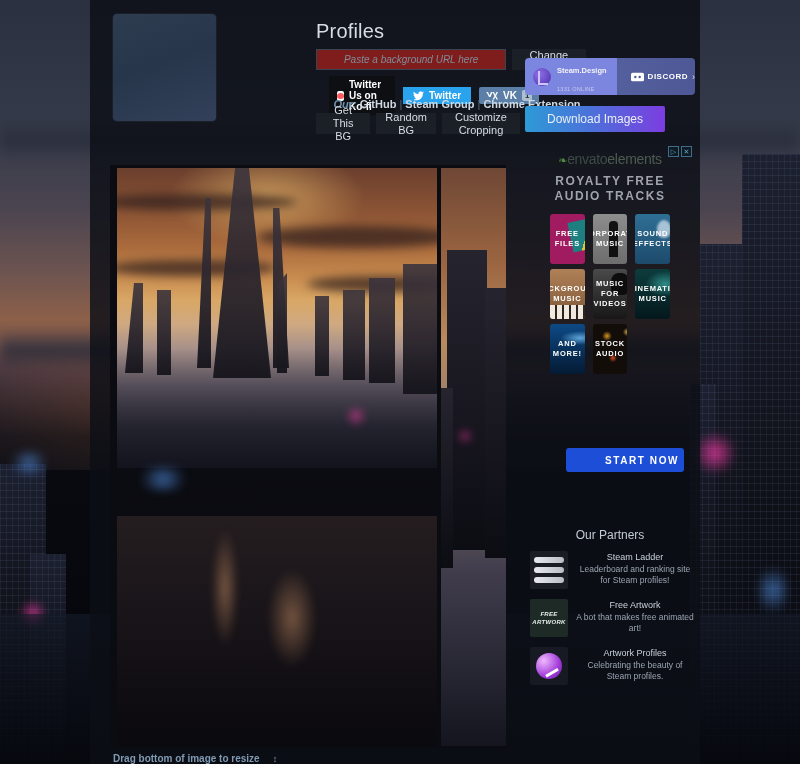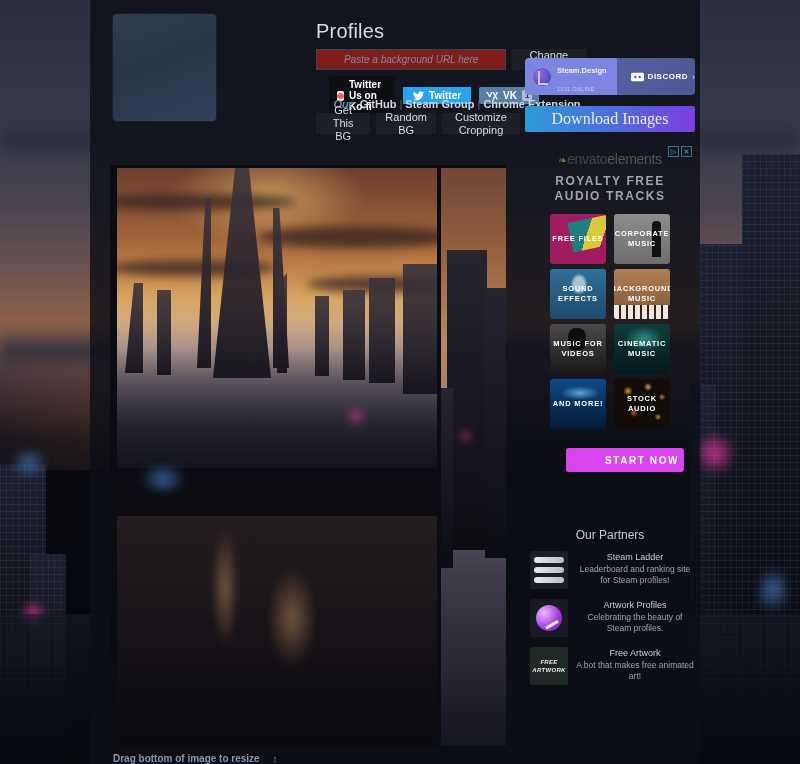--- a/index.html
+++ b/index.html
@@ -215,45 +215,45 @@
     content:""; position:absolute; left:5px; top:3px; width:8px; height:12px;
     border-left:2px solid #cfc4ff; border-bottom:2px solid #cfc4ff;
   }
   .dw-name { font-size:7.5px; color:#f2f2f8; font-weight:bold; line-height:9px; }
   .dw-online { font-size:5.5px; color:#c7c9ec; letter-spacing:.3px; line-height:8px; }
   .dw-right { display:flex; align-items:center; gap:4px; padding-left:6px; }
   .dw-label { font-size:8px; color:#fff; font-weight:bold; letter-spacing:.5px; }
   .dw-chev { color:#d9dcf5; font-size:9px; }
 
   .download-btn {
-    position:absolute; left:5px; top:106px; width:170px; height:26px;
+    position:absolute; left:5px; top:106px; width:140px; height:26px;
     border:none; border-radius:2px; cursor:pointer;
     background: linear-gradient(90deg,#2e9ad6 0%, #4a73da 45%, #7c3de0 100%);
-    color:#e9eef5; font-size:16px; font-family:Liberation Serif, serif;
+    color:#e9eef5; font-size:12px; font-family:Liberation Sans, sans-serif;
   }
 
   
   .ad-block { position:absolute; left:0; top:146px; width:180px; }
   .ad-choices { position:absolute; right:8px; top:0; display:flex; gap:2px; }
   .adc { width:11px; height:11px; border:1px solid #3d6f8a; background:#0f1a22;
          display:flex; align-items:center; justify-content:center;
          color:#5fa6cc; font-size:7px; line-height:7px; cursor:pointer; }
   .envato {
     position:absolute; left:0; top:5px; width:180px; text-align:center;
     font-size:14px; color:#4d5c50; letter-spacing:-.3px;
   }
   .envato .leaf { color:#4f8f3f; font-size:11px; }
   .envato .dim { color:#3e4a44; }
   .ad-title {
     position:absolute; left:0; top:28px; width:180px; text-align:center;
     font-size:12px; letter-spacing:1.6px; color:#9fa3ad; line-height:15px; font-weight:bold;
   }
   .ad-grid {
     position:absolute; left:30px; top:68px; width:120px;
-    display:grid; grid-template-columns:1fr 1fr; gap:5px 8px;
+    display:grid; grid-template-columns:1fr 1fr 1fr; gap:5px 8px;
   }
   .ad-tile {
     height:50px; border-radius:3px; position:relative; overflow:hidden; cursor:pointer;
     display:flex; align-items:center; justify-content:center;
   }
   .ad-tile span {
     position:relative; z-index:2; font-size:7.5px; font-weight:bold;
     color:#fff; letter-spacing:.8px; text-align:center; line-height:10px;
   }
   .t-free { background:#a01b5f; }
@@ -280,21 +280,21 @@
       radial-gradient(circle 7px at 14px 12px, rgba(255,170,40,.85), transparent 70%),
       radial-gradient(circle 6px at 34px 8px, rgba(255,200,80,.8), transparent 70%),
       radial-gradient(circle 5px at 48px 18px, rgba(255,140,30,.8), transparent 70%),
       radial-gradient(circle 6px at 20px 34px, rgba(255,90,30,.8), transparent 70%),
       radial-gradient(circle 5px at 44px 38px, rgba(255,190,60,.7), transparent 70%);}
   .t-more { background:linear-gradient(180deg,#0d4a86,#041a33); }
   .t-more::before{content:"";position:absolute;left:0;top:4px;width:60px;height:22px;
     background:radial-gradient(ellipse 28px 10px at 30px 10px, rgba(120,200,255,.75), transparent 70%);}
   .start-now {
     position:absolute; left:46px; top:302px; width:118px; height:24px;
-    background:#d946ef; border:none; border-radius:3px; cursor:pointer;
+    background:#1d4ed8; border:none; border-radius:3px; cursor:pointer;
     color:#fff; font-size:10px; font-weight:bold; letter-spacing:1.6px;
     font-family:"Liberation Sans", sans-serif;
     padding-left:34px;
   }
 
   
   .partners { position:absolute; left:0; top:528px; width:180px; }
   .partners-title {
     width:180px; text-align:center; font-size:12px; color:#c3cbd4; margin-bottom:9px;
   }
@@ -524,34 +524,34 @@
             <i></i>
             <i></i>
           </div>
         <div class="p-text">
           <div class="p-name">Steam Ladder</div>
           <div class="p-desc">Leaderboard and ranking site for Steam profiles!</div>
         </div>
       </div>
 
       <div class="partner">
+        <div class="p-icon p-freeart">
+            <span>FREE<br>ARTWORK</span>
+          </div>
+        <div class="p-text">
+          <div class="p-name">Free Artwork</div>
+          <div class="p-desc">A bot that makes free animated art!</div>
+        </div>
+      </div>
+
+      <div class="partner">
         <div class="p-icon p-artprofiles">
             <i></i>
           </div>
         <div class="p-text">
           <div class="p-name">Artwork Profiles</div>
           <div class="p-desc">Celebrating the beauty of Steam profiles.</div>
         </div>
       </div>
-
-      <div class="partner">
-        <div class="p-icon p-freeart">
-            <span>FREE<br>ARTWORK</span>
-          </div>
-        <div class="p-text">
-          <div class="p-name">Free Artwork</div>
-          <div class="p-desc">A bot that makes free animated art!</div>
-        </div>
-      </div>
     </div>
 
   </div>
 </div>
 
 </body></html>

